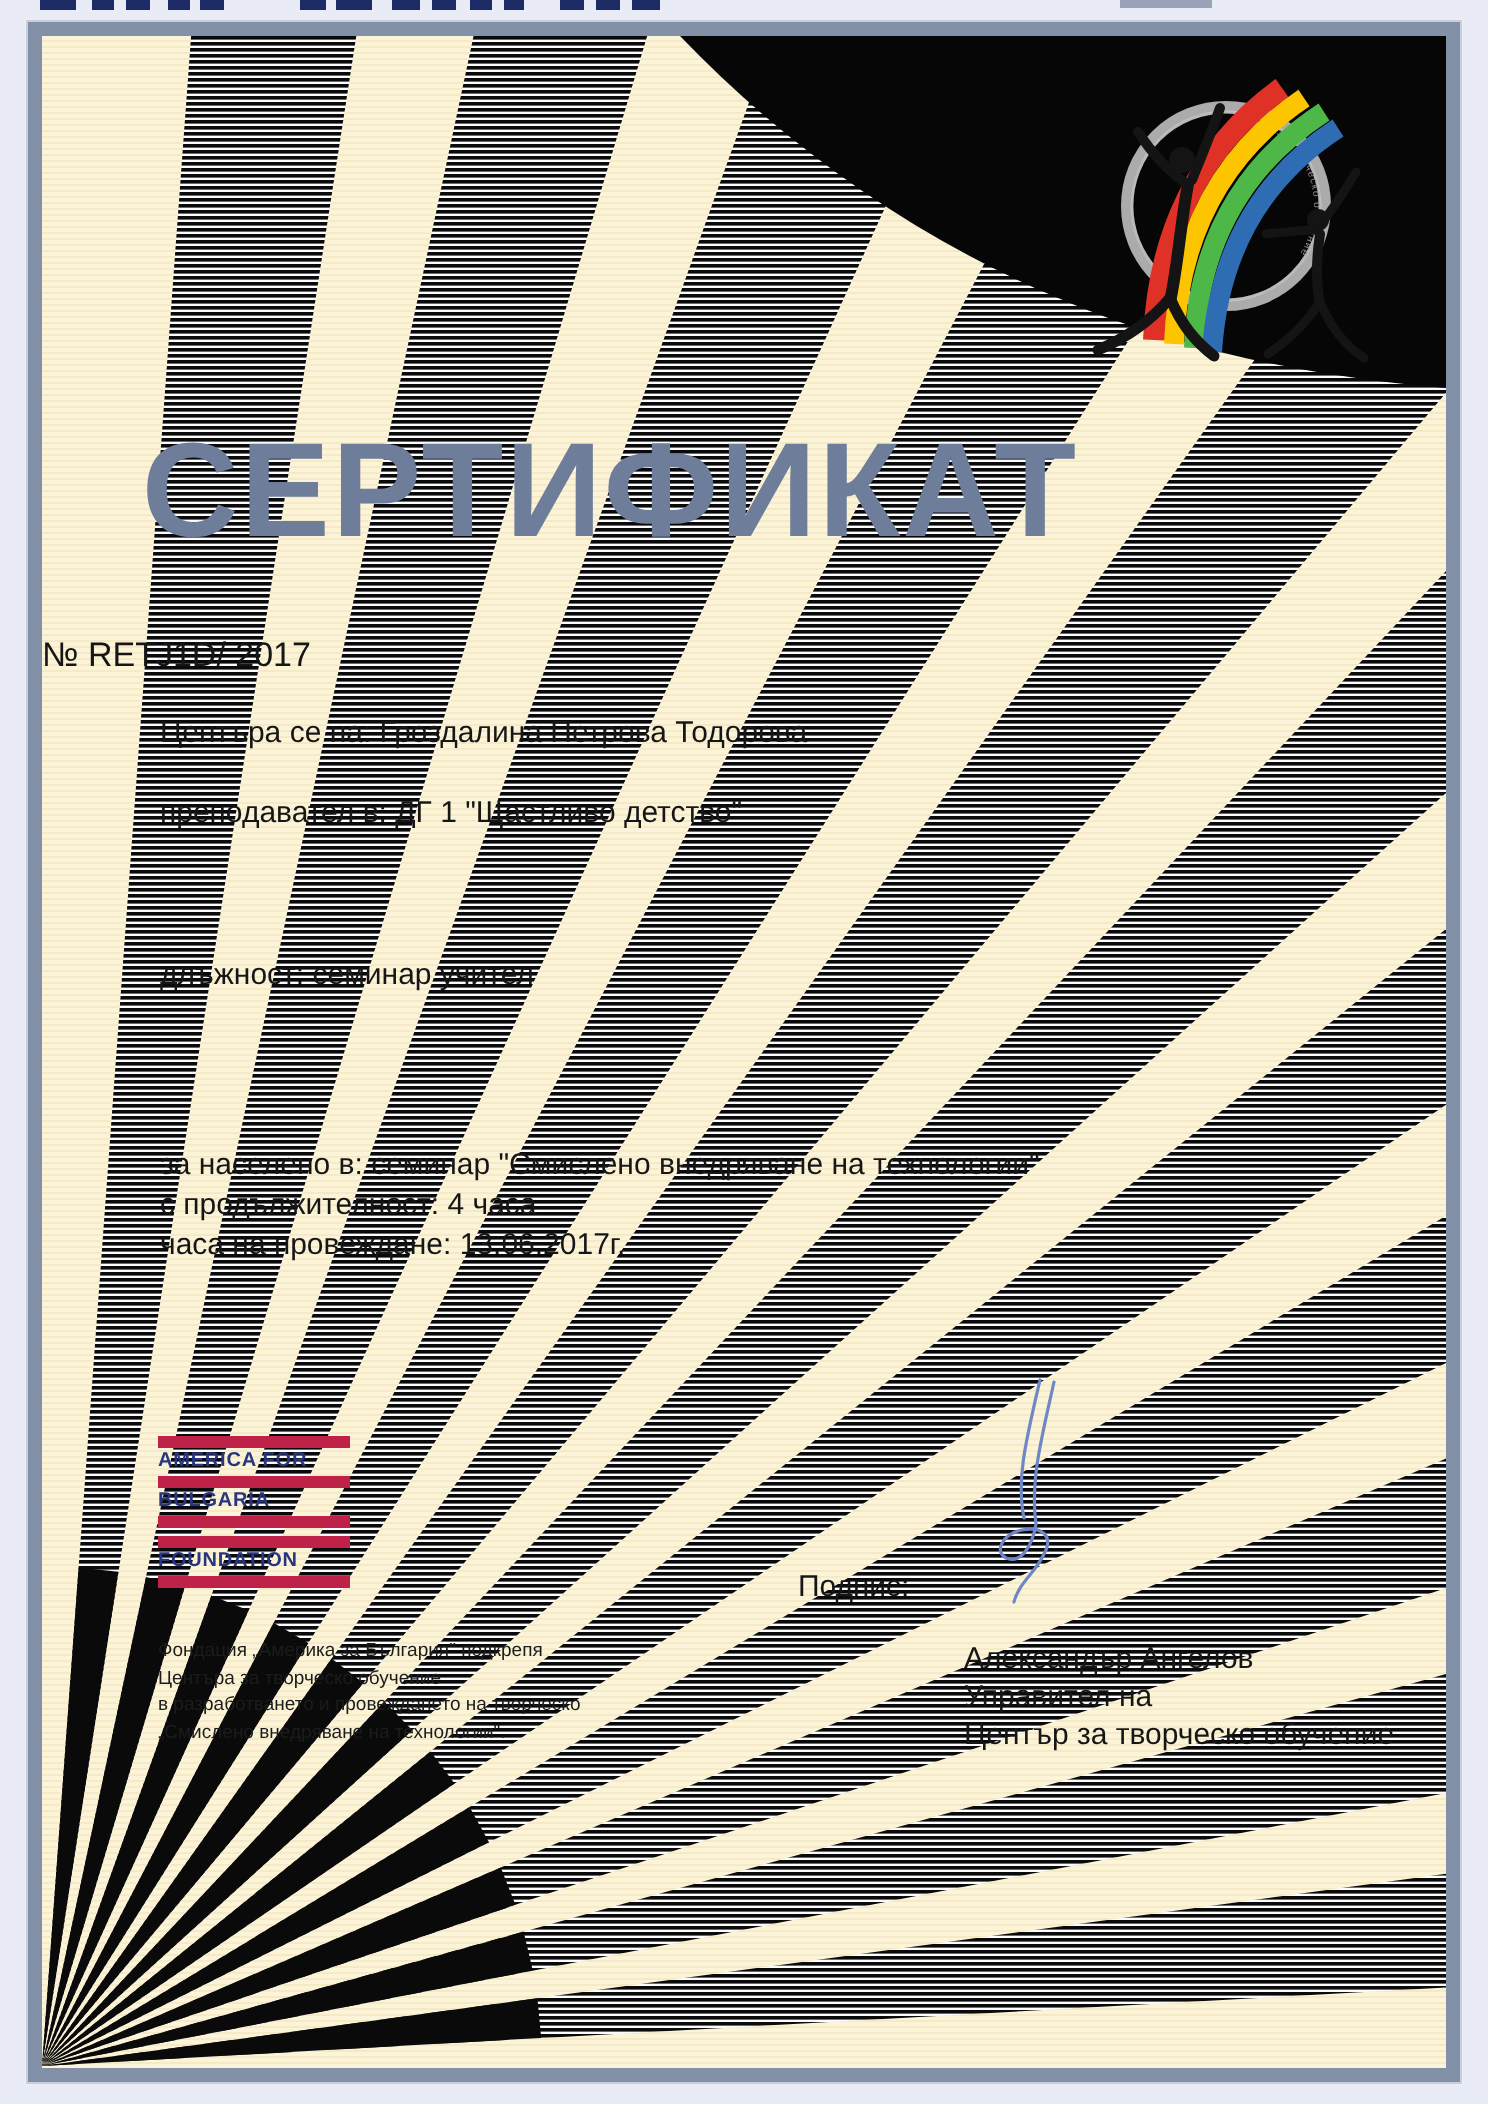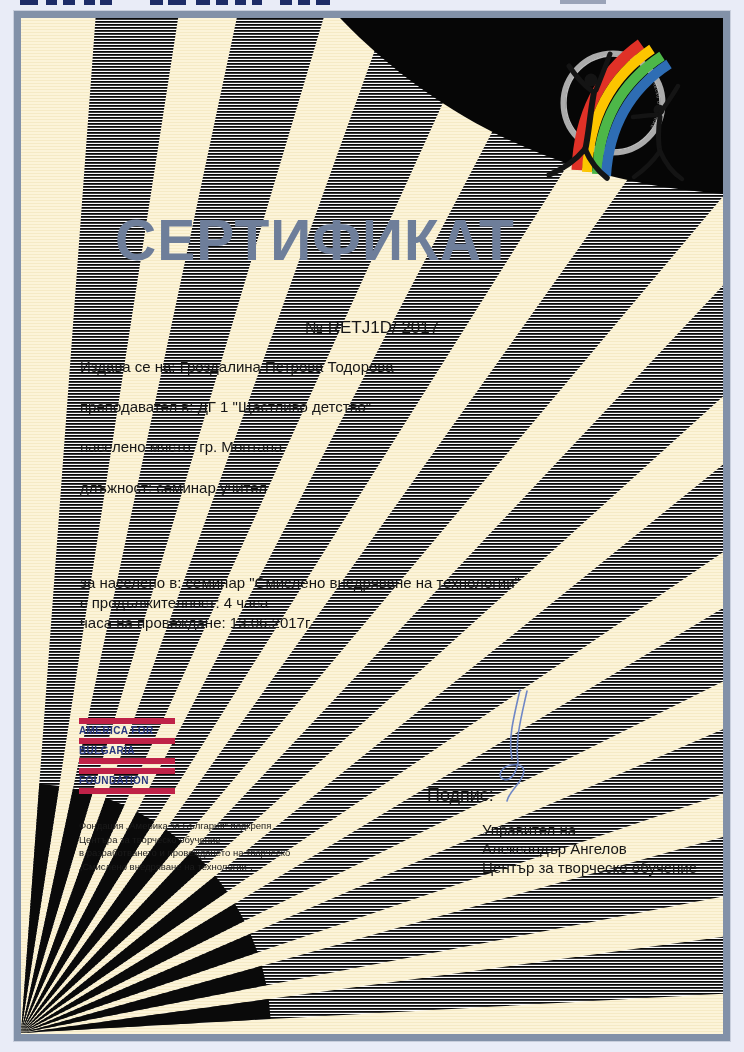--- a/index.html
+++ b/index.html
@@ -24,27 +24,27 @@
     position:absolute;inset:0;overflow:hidden;
     background:repeating-linear-gradient(180deg,#fcf4d9 0px,#fcf4d9 2.1px,#f5eac5 2.1px,#f5eac5 3px);
   }
   svg.layer{position:absolute;left:0;top:0;width:702px;height:1016px;}
   #rays-svg{z-index:1;}
   #deco-svg{z-index:2;}
   .txt{position:absolute;z-index:3;color:#161616;}
 
   .title{
     left:0;top:194px;width:568px;text-align:center;
-    font-size:57px;font-weight:700;letter-spacing:1px;color:#6e7e9a;line-height:1;margin-left:10px;
-  }
-  .number{left:0;top:300px;width:702px;text-align:center;font-size:17px;}
+    font-size:67px;font-weight:700;letter-spacing:1px;color:#6e7e9a;line-height:1;
+  }
+  .number{left:0;top:300px;width:702px;text-align:left;font-size:17px;}
   .fieldline{left:59px;font-size:15px;white-space:nowrap;}
   .f0{top:340px;} .f1{top:380px;} .f2{top:420px;} .f3{top:461px;}
   .participation{left:59px;top:555px;font-size:15px;line-height:20px;white-space:nowrap;}
-  .sig-label{left:378px;top:767px;font-size:18px;margin-left:28px;}
+  .sig-label{left:378px;top:767px;font-size:15px;}
   .sig-block{left:461px;top:802px;font-size:15px;line-height:19px;white-space:nowrap;}
   .footer{left:58px;top:801px;font-size:9.5px;line-height:13.5px;color:#1c1c1c;white-space:nowrap;}
 
   .abf{position:absolute;left:58px;top:700px;width:96px;z-index:3;}
   .abf .stripe{height:6px;background:#bf2248;}
   .abf .row{height:14px;line-height:14px;font-size:10px;font-weight:700;
             color:#27367f;letter-spacing:.4px;}
   .abf .gap{height:4px;}
 </style>
 </head>
@@ -145,30 +145,26 @@
                  M 506,673 C 500,700 494,722 497,744
                  M 497,744 C 495,756 489,764 482,761 C 476,758 480,749 490,747
                  C 500,745 506,750 501,759 C 497,768 488,774 486,783" stroke="#6f87c6"></path>
       </svg>
 
       <div class="txt title">СЕРТИФИКАТ</div>
 
       <div class="txt number">№ RETJ1D/ 2017</div>
 
       <div class="txt fieldline f0">
-        <span>Издава се на:</span>
+        <span>Центъра се на:</span>
         <span>Гроздалина Петрова Тодорова</span>
       </div>
       <div class="txt fieldline f1">
         <span>преподавател в:</span>
         <span>ДГ 1 "Щастливо детство"</span>
-      </div>
-      <div class="txt fieldline f2">
-        <span>населено място:</span>
-        <span>гр. Монтана</span>
       </div>
       <div class="txt fieldline f3">
         <span>длъжност:</span>
         <span>семинар учител</span>
       </div>
 
       <div class="txt participation">
         <div>
           <span>за населено в:</span>
           <span>семинар "Смислено внедряване на технологии"</span>
@@ -179,22 +175,22 @@
         </div>
         <div>
           <span>часа на провеждане:</span>
           <span>13.06.2017г.</span>
         </div>
       </div>
 
       <div class="txt sig-label">Подпис:</div>
 
       <div class="txt sig-block">
+        <div>Александър Ангелов</div>
         <div>Управител на</div>
-        <div>Александър Ангелов</div>
         <div>Център за творческо обучение</div>
       </div>
 
       <div class="abf">
         <div class="stripe"></div>
         <div class="row">AMERICA FOR</div>
         <div class="stripe"></div>
         <div class="row">BULGARIA</div>
         <div class="stripe"></div>
         <div class="gap"></div>

